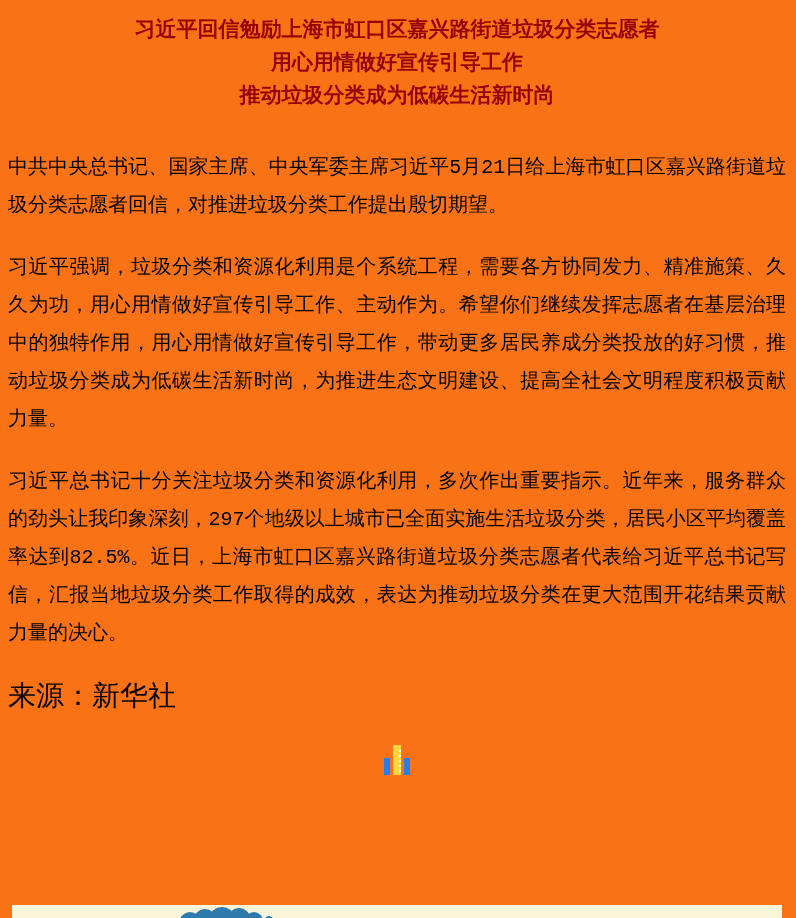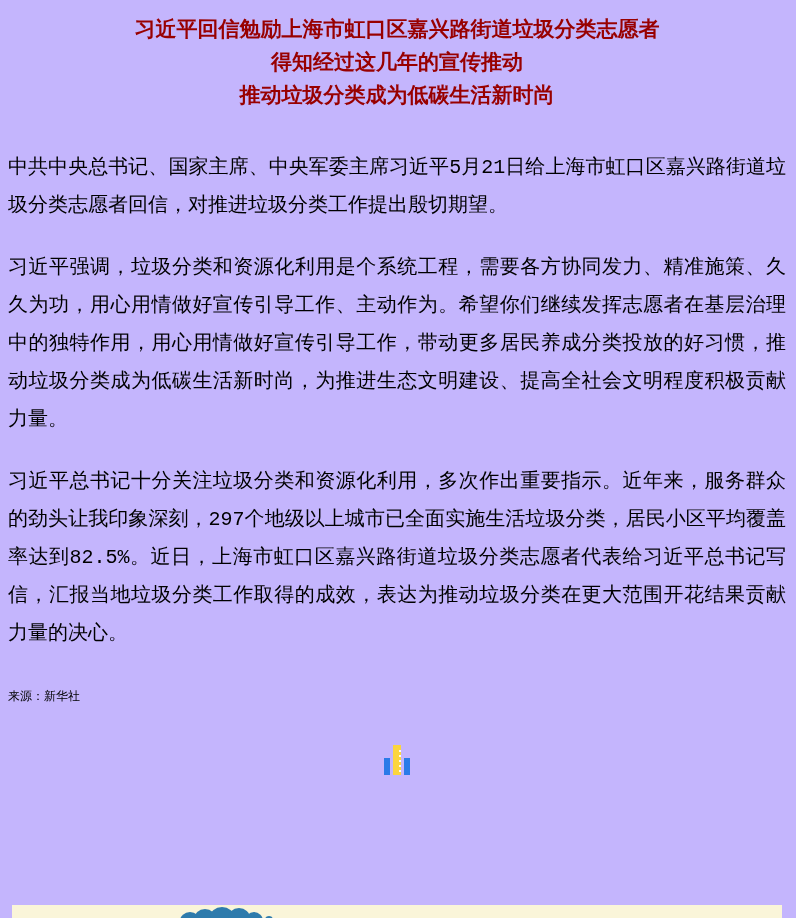--- a/index.html
+++ b/index.html
@@ -1,21 +1,21 @@
 <!DOCTYPE html>
 <html><head>
 <meta charset="utf-8">
 <style>
   * { margin: 0; padding: 0; box-sizing: border-box; }
   html, body { background: #ffffff; }
   .page {
     position: relative;
     width: 796px;
     height: 918px;
-    background: #c4b5fd;
+    background: #f97316;
     overflow: hidden;
     font-family: "Liberation Sans", sans-serif;
   }
   .article {
     padding: 12px 10px 0 8px;
   }
   .title-block {
     text-align: center;
     font-weight: bold;
     font-size: 21px;
@@ -27,21 +27,21 @@
     font-family: Liberation Mono, monospace;
   }
   .para {
     font-size: 20px;
     line-height: 38px;
     color: #000000;
     text-align: justify;
     margin-bottom: 24px;
   }
   .source-line {
-    font-size: 12px;
+    font-size: 28px;
     line-height: 38px;
     color: #000000;
     font-family: "Liberation Serif", serif;
     margin-top: 14px;
   }
   .divider-wrap {
     margin-top: 30px;
     display: flex;
     justify-content: center;
   }
@@ -73,21 +73,21 @@
 </style>
 </head>
 <body>
 
 <div class="page">
 
   <div class="article">
 
     <div class="title-block" style="color: rgb(152, 0, 0);">
       <div>习近平回信勉励上海市虹口区嘉兴路街道垃圾分类志愿者</div>
-      <div>得知经过这几年的宣传推动</div>
+      <div>用心用情做好宣传引导工作</div>
       <div>推动垃圾分类成为低碳生活新时尚</div>
     </div>
 
     <div class="body-block">
       <p class="para" style="color: rgb(0, 0, 0);">中共中央总书记、国家主席、中央军委主席习近平5月21日给上海市虹口区嘉兴路街道垃圾分类志愿者回信，对推进垃圾分类工作提出殷切期望。</p>
       <p class="para" style="color: rgb(0, 0, 0);">习近平强调，垃圾分类和资源化利用是个系统工程，需要各方协同发力、精准施策、久久为功，用心用情做好宣传引导工作、主动作为。希望你们继续发挥志愿者在基层治理中的独特作用，用心用情做好宣传引导工作，带动更多居民养成分类投放的好习惯，推动垃圾分类成为低碳生活新时尚，为推进生态文明建设、提高全社会文明程度积极贡献力量。</p>
       <p class="para" style="color: rgb(0, 0, 0);">习近平总书记十分关注垃圾分类和资源化利用，多次作出重要指示。近年来，服务群众的劲头让我印象深刻，297个地级以上城市已全面实施生活垃圾分类，居民小区平均覆盖率达到82.5%。近日，上海市虹口区嘉兴路街道垃圾分类志愿者代表给习近平总书记写信，汇报当地垃圾分类工作取得的成效，表达为推动垃圾分类在更大范围开花结果贡献力量的决心。</p>
     </div>
 
     <div class="source-line" style="color: rgb(0, 0, 0);">来源：新华社</div>

